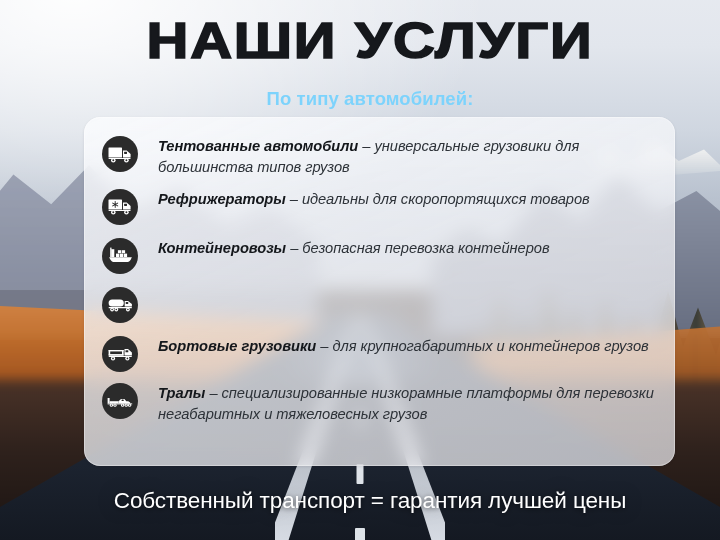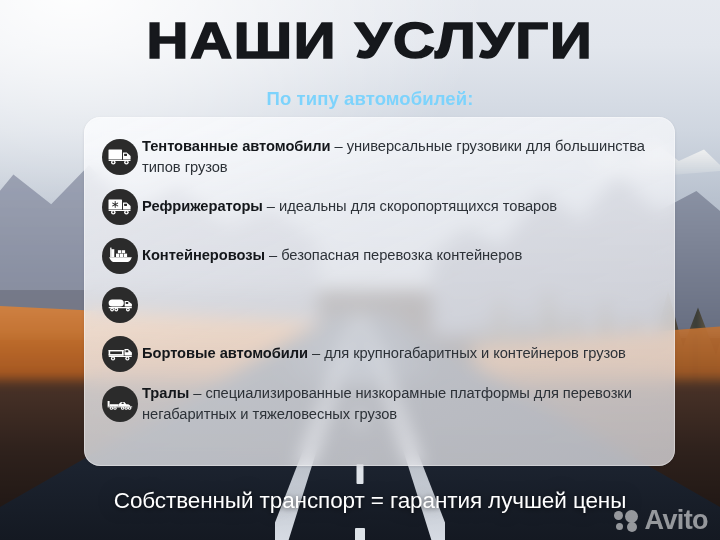--- a/index.html
+++ b/index.html
@@ -134,21 +134,21 @@
   
   .card {
     position:absolute; left:64px; top:117px; width:591px; height:349px;
     border-radius:16px;
     background:linear-gradient(155deg, rgba(252,253,255,.80) 0%, rgba(247,248,251,.74) 45%, rgba(243,242,246,.70) 100%);
     backdrop-filter:blur(9px);
     box-shadow:0 1px 3px rgba(20,24,34,.10), inset 0 0 0 1px rgba(255,255,255,.35);
     padding:15px 18px 10px 18px;
   }
 
-  .row { display:flex; align-items:center; gap:4px; }
+  .row { display:flex; align-items:flex-start; gap:20px;font-style:italic; }
   .row.r1 { margin-top:2px; }
   .row + .row { margin-top:11px; }
   .row.two-line + .row { margin-top:9px; }
 
   .badge {
     flex:0 0 auto;
     width:36px; height:36px; border-radius:50%;
     background:#2b2b2b;
     display:flex; align-items:center; justify-content:center;
     margin-top:2px;
@@ -318,21 +318,21 @@
             <path d="M16.5 4.1h3.5L23.9 7.6v3.0h-7.4z"></path>
             <rect x="17.5" y="5.2" width="2.8" height="2.1" rx="0.35" fill="#2b2b2b"></rect>
             <rect x="0.6" y="11.0" width="23.3" height="1.1" rx="0.5"></rect>
             <circle cx="5.0" cy="13.4" r="2.1"></circle>
               <circle cx="5.0" cy="13.4" r="0.85" fill="#2b2b2b"></circle>
             <circle cx="19.4" cy="13.4" r="2.1"></circle>
               <circle cx="19.4" cy="13.4" r="0.85" fill="#2b2b2b"></circle>
           </svg>
         </span>
         <span class="rtext">
-          <b>Бортовые автомобили</b><span class="dash-sep"> – </span><span>для крупногабаритных и контейнеров грузов</span>
+          <b>Бортовые грузовики</b><span class="dash-sep"> – </span><span>для крупногабаритных и контейнеров грузов</span>
         </span>
       </div>
 
       <div class="row two-line">
         <span class="badge">
           <svg width="26" height="14" viewBox="0 0 26 14" fill="#fff">
             <path d="M0.6 4.0h2.0v5.4H0.6z"></path>
             <path d="M2.6 7.2h9.0v2.2H2.6z"></path>
             <path d="M11.6 9.4V7.2l2.4-2.1h3.4l1.9 2.1h1.9l2.0 1.2v1.0z"></path>
             <rect x="14.6" y="5.6" width="2.1" height="1.5" rx="0.3" fill="#2b2b2b"></rect>
@@ -351,24 +351,15 @@
         </span>
         <span class="rtext">
           <b>Тралы</b><span class="dash-sep"> – </span><span>специализированные низкорамные платформы для перевозки негабаритных и тяжеловесных грузов</span>
         </span>
       </div>
 
     </div>
 
     <div class="banner">Собственный транспорт = гарантия лучшей цены</div>
 
-    <div class="avito">
-      <span class="dots">
-        <i class="d1"></i>
-          <i class="d2"></i>
-          <i class="d3"></i>
-          <i class="d4"></i>
-      </span>
-      <span class="wordmark">Avito</span>
-    </div>
 
   </div>
 </div>
 
 </body></html>

